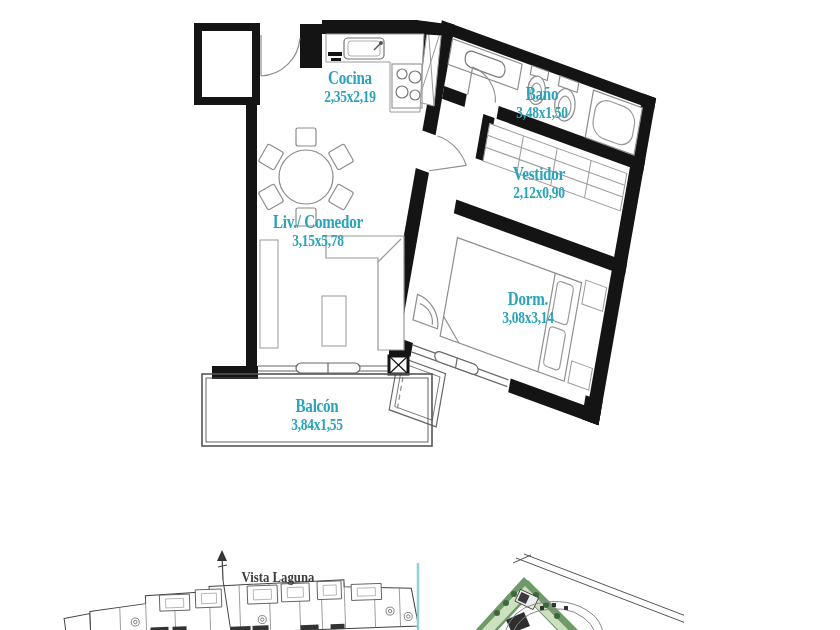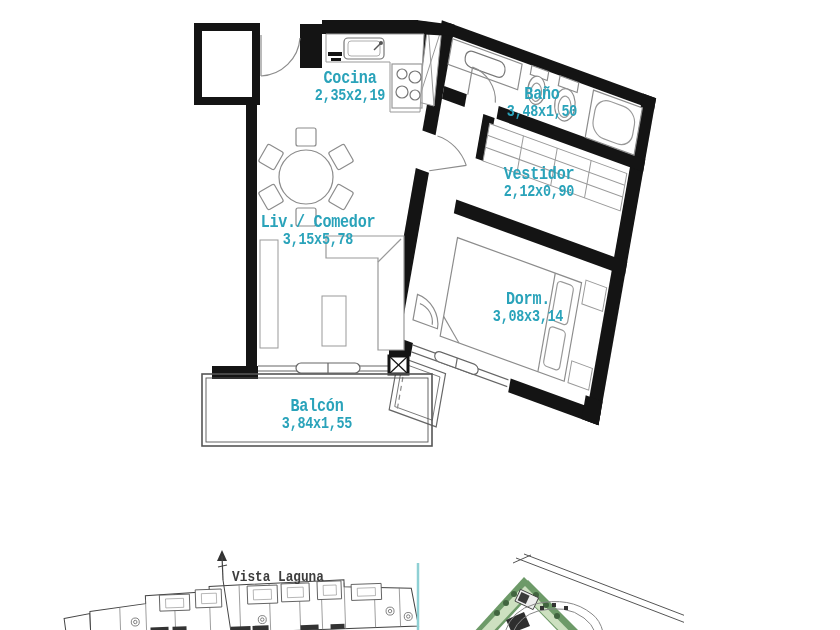--- a/index.html
+++ b/index.html
@@ -1,17 +1,17 @@
 <!DOCTYPE html>
 <html style="--accent: #2aa3ba;"><head>
 <meta charset="utf-8">
 <style>
   html,body{margin:0;padding:0;background:#ffffff;}
   .canvas{position:relative;width:684px;height:630px;background:#fff;overflow:hidden;
-          font-family:Liberation Mono, monospace;}
+          font-family:Liberation Serif, serif;}
   svg{position:absolute;left:0;top:0;}
   .lbl{position:absolute;transform:translate(-50%,-50%) scaleX(0.84);
        text-align:center;white-space:nowrap;color:var(--accent,#2aa3ba);
        letter-spacing:-0.3px;}
   .lbl .nm{font-size:18px;font-weight:bold;line-height:19px;display:block;}
   .lbl .dm{font-size:16px;font-weight:bold;line-height:17px;display:block;}
   .view-lbl{position:absolute;transform:translate(-50%,-50%) scaleX(0.85);
        font-size:15px;font-weight:bold;color:#3d3d3d;white-space:nowrap;}
 </style>
 </head>

